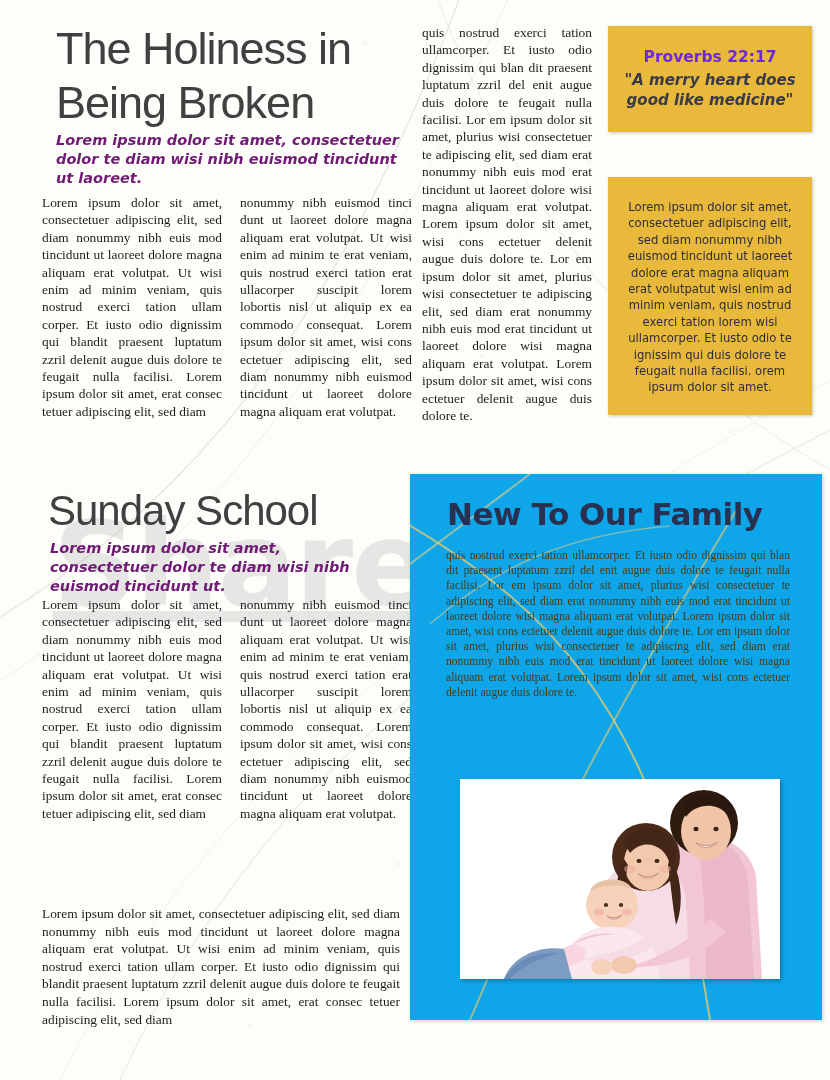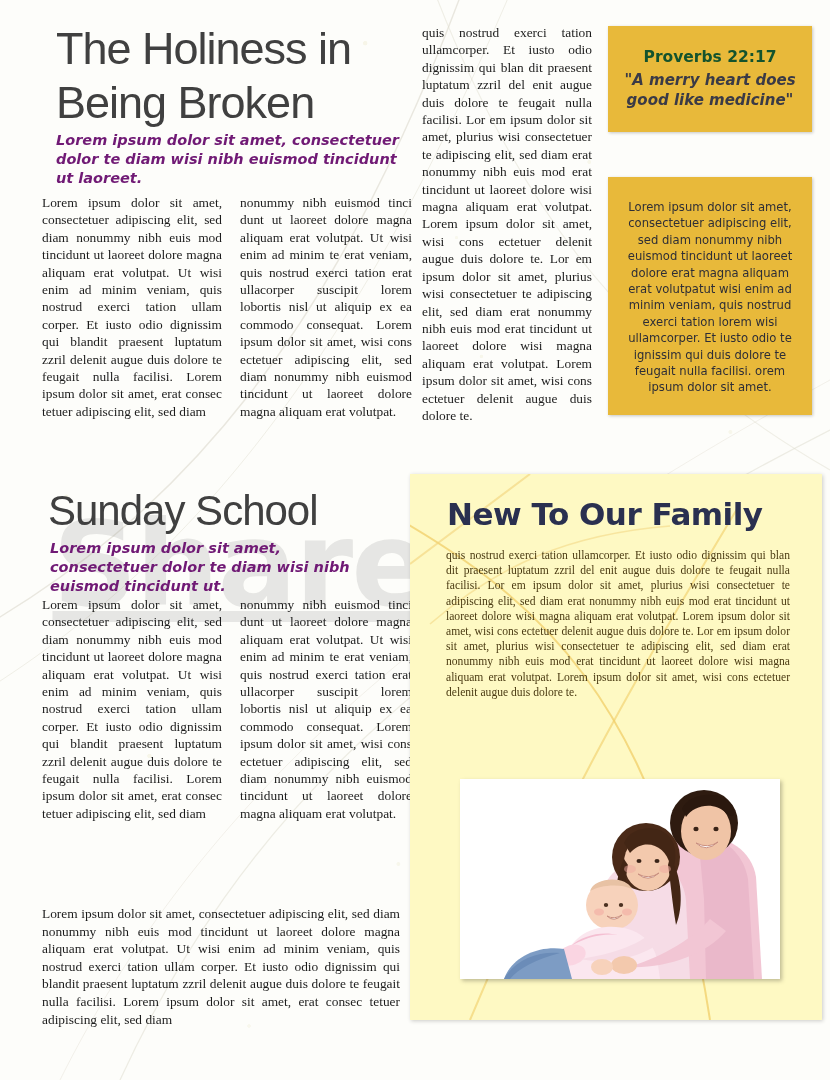--- a/index.html
+++ b/index.html
@@ -135,21 +135,21 @@
     width: 204px; height: 106px;
     background: #e8b93a;
     box-shadow: 1px 1px 3px rgba(0,0,0,.22);
     padding: 22px 12px 0;
     text-align: center;
   }
   .verse-ref {
     font-family: "DejaVu Sans", sans-serif;
     font-weight: 700;
     font-size: 15.5px;
-    color: #14532d;
+    color: #6d28d9;
     margin-bottom: 4px;
   }
   .verse-quote {
     font-family: "DejaVu Sans", sans-serif;
     font-style: italic;
     font-weight: 700;
     font-size: 15px;
     line-height: 20px;
     color: #3a3a46;
   }
@@ -212,21 +212,21 @@
     width: 358px;
     font-size: 13.4px;
     line-height: 17.6px;
   }
 
   
   .feature {
     position: absolute;
     left: 410px; top: 474px;
     width: 412px; height: 546px;
-    background: #fef9c3;
+    background: #0ea5e9;
     box-shadow: 1px 1px 4px rgba(0,0,0,.20);
     overflow: hidden;
   }
   .feature-title {
     position: absolute;
     left: 37px; top: 22px;
     font-family: "DejaVu Sans", sans-serif;
     font-size: 31px;
     color: #2a3050;
     letter-spacing: -.5px;

